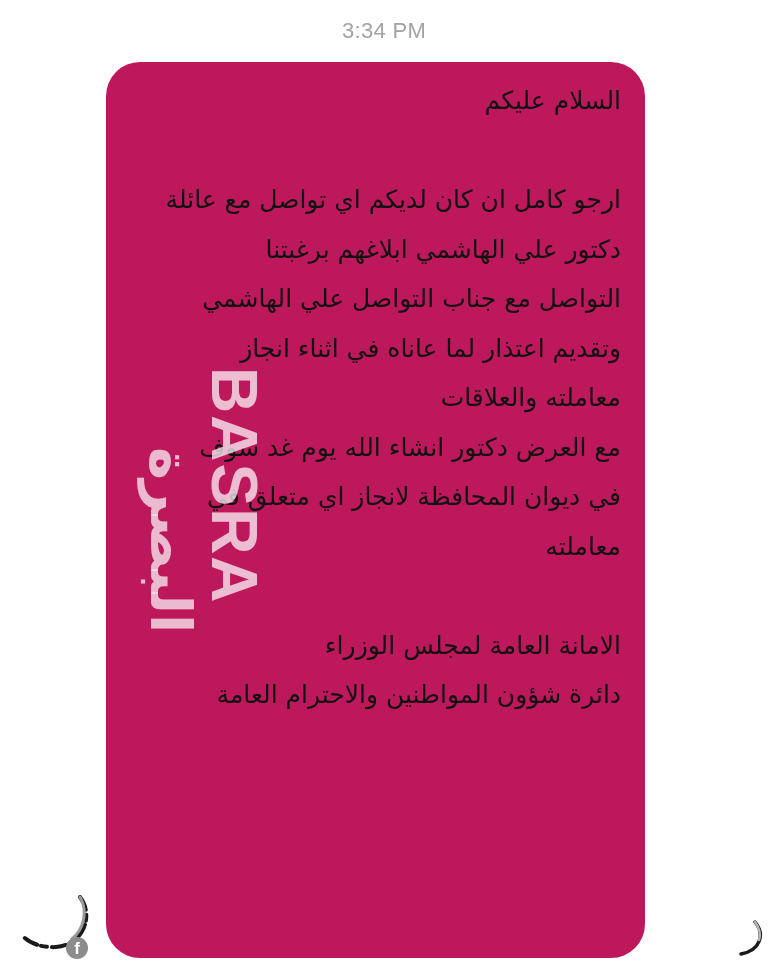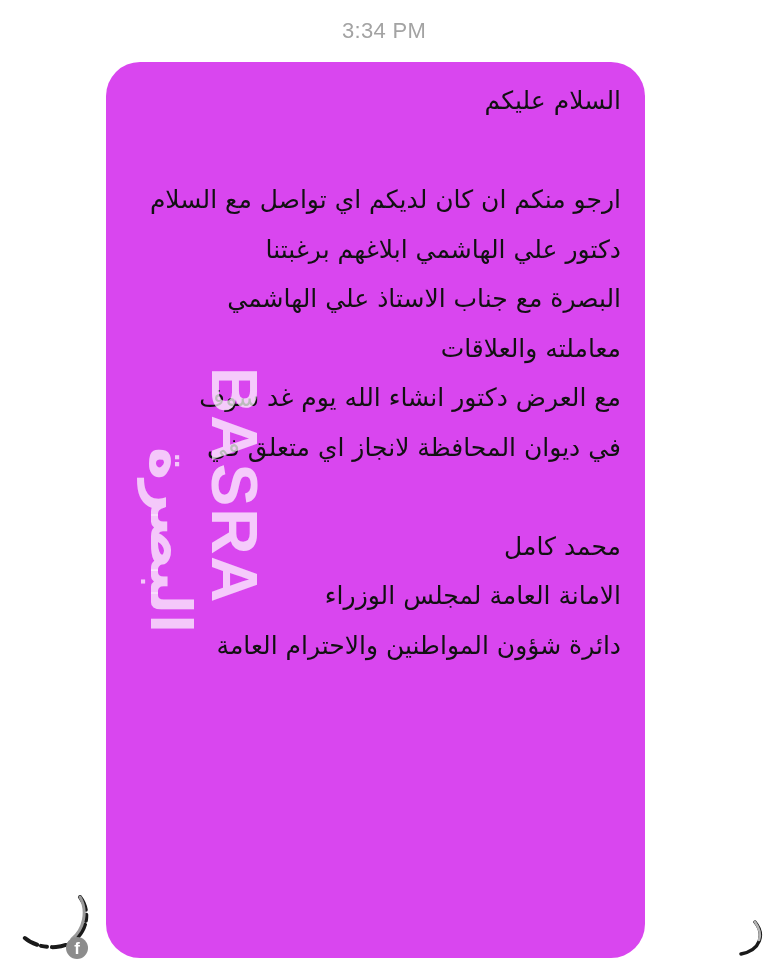--- a/index.html
+++ b/index.html
@@ -24,21 +24,21 @@
       font-size: 22px;
       color: #a3a3a3;
       letter-spacing: 0.3px;
     }
     .bubble {
       position: absolute;
       left: 106px;
       top: 62px;
       width: 539px;
       height: 896px;
-      background: #d946ef;
+      background: #be185d;
       border-radius: 34px;
       box-sizing: border-box;
       padding: 14px 24px 0 24px;
       direction: rtl;
       overflow: hidden;
     }
     .watermark {
       position: absolute;
       left: 105px;
       top: 235px;
@@ -124,28 +124,29 @@
   </style>
 </head>
 <body>
 
 <div class="timestamp">3:34 PM</div>
 
 <div class="bubble">
   <div class="message">
     <span class="line">السلام عليكم</span>
     <span class="blank"></span>
-    <span class="line">ارجو منكم ان كان لديكم اي تواصل مع السلام</span>
+    <span class="line">ارجو كامل ان كان لديكم اي تواصل مع عائلة</span>
     <span class="line">دكتور علي الهاشمي ابلاغهم برغبتنا</span>
-    <span class="line">البصرة مع جناب الاستاذ علي الهاشمي</span>
+    <span class="line">التواصل مع جناب التواصل علي الهاشمي</span>
+    <span class="line">وتقديم اعتذار لما عاناه في اثناء انجاز</span>
     <span class="line">معاملته والعلاقات</span>
     <span class="line"> مع العرض دكتور انشاء الله يوم غد سوف</span>
     <span class="line">في ديوان المحافظة لانجاز اي متعلق في</span>
+    <span class="line">معاملته</span>
     <span class="blank"></span>
-    <span class="line">محمد كامل</span>
     <span class="line">الامانة العامة لمجلس الوزراء</span>
     <span class="line">دائرة شؤون المواطنين والاحترام العامة</span>
   </div>
 
   <div class="watermark">
     <div class="wm-latin">BASRA</div>
     <div class="wm-arabic">البصرة</div>
   </div>
 </div>
 

